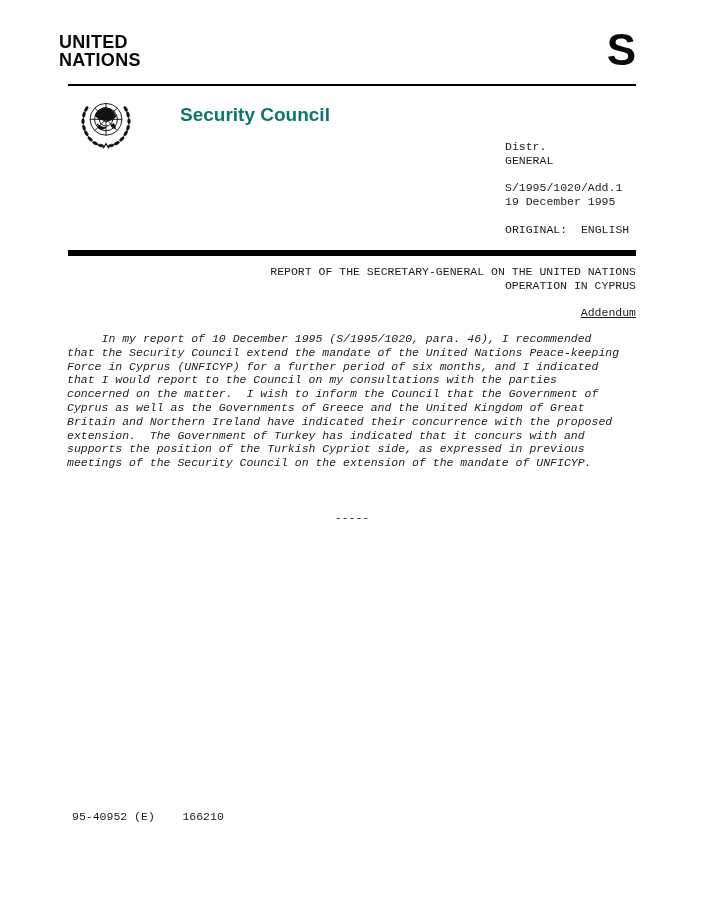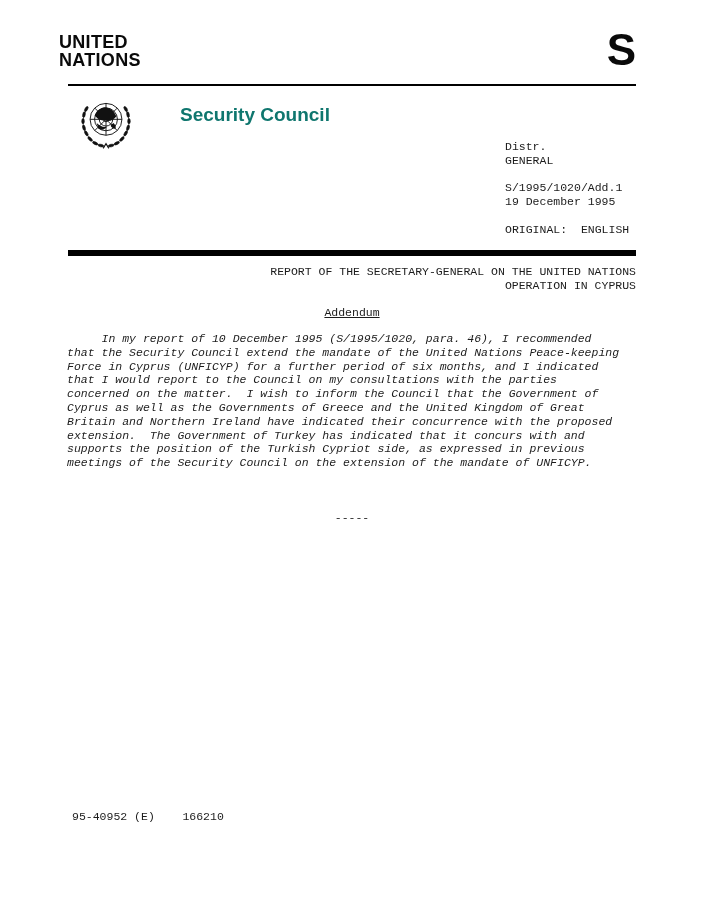--- a/index.html
+++ b/index.html
@@ -40,21 +40,21 @@
   .title-rule {
     position:absolute; left:68px; width:568px; top:250px; height:6px;
     background:#000;
   }
   .report-title {
     position:absolute; left:68px; width:568px; top:265px;
     text-align:right;
   }
   .section-heading {
     position:absolute; left:68px; width:568px; top:306px;
-    text-align:center; text-decoration:underline;
+    text-align:right; text-decoration:underline;
   }
   .body-text { position:absolute; left:67px; top:332px;font-style:italic; }
   .separator { position:absolute; left:68px; width:568px; top:511px; text-align:center; }
   .footer-ref { position:absolute; left:72px; top:810px; }
 </style>
 </head>
 <body>
 
 <div class="org-name">UNITED
 NATIONS</div>

